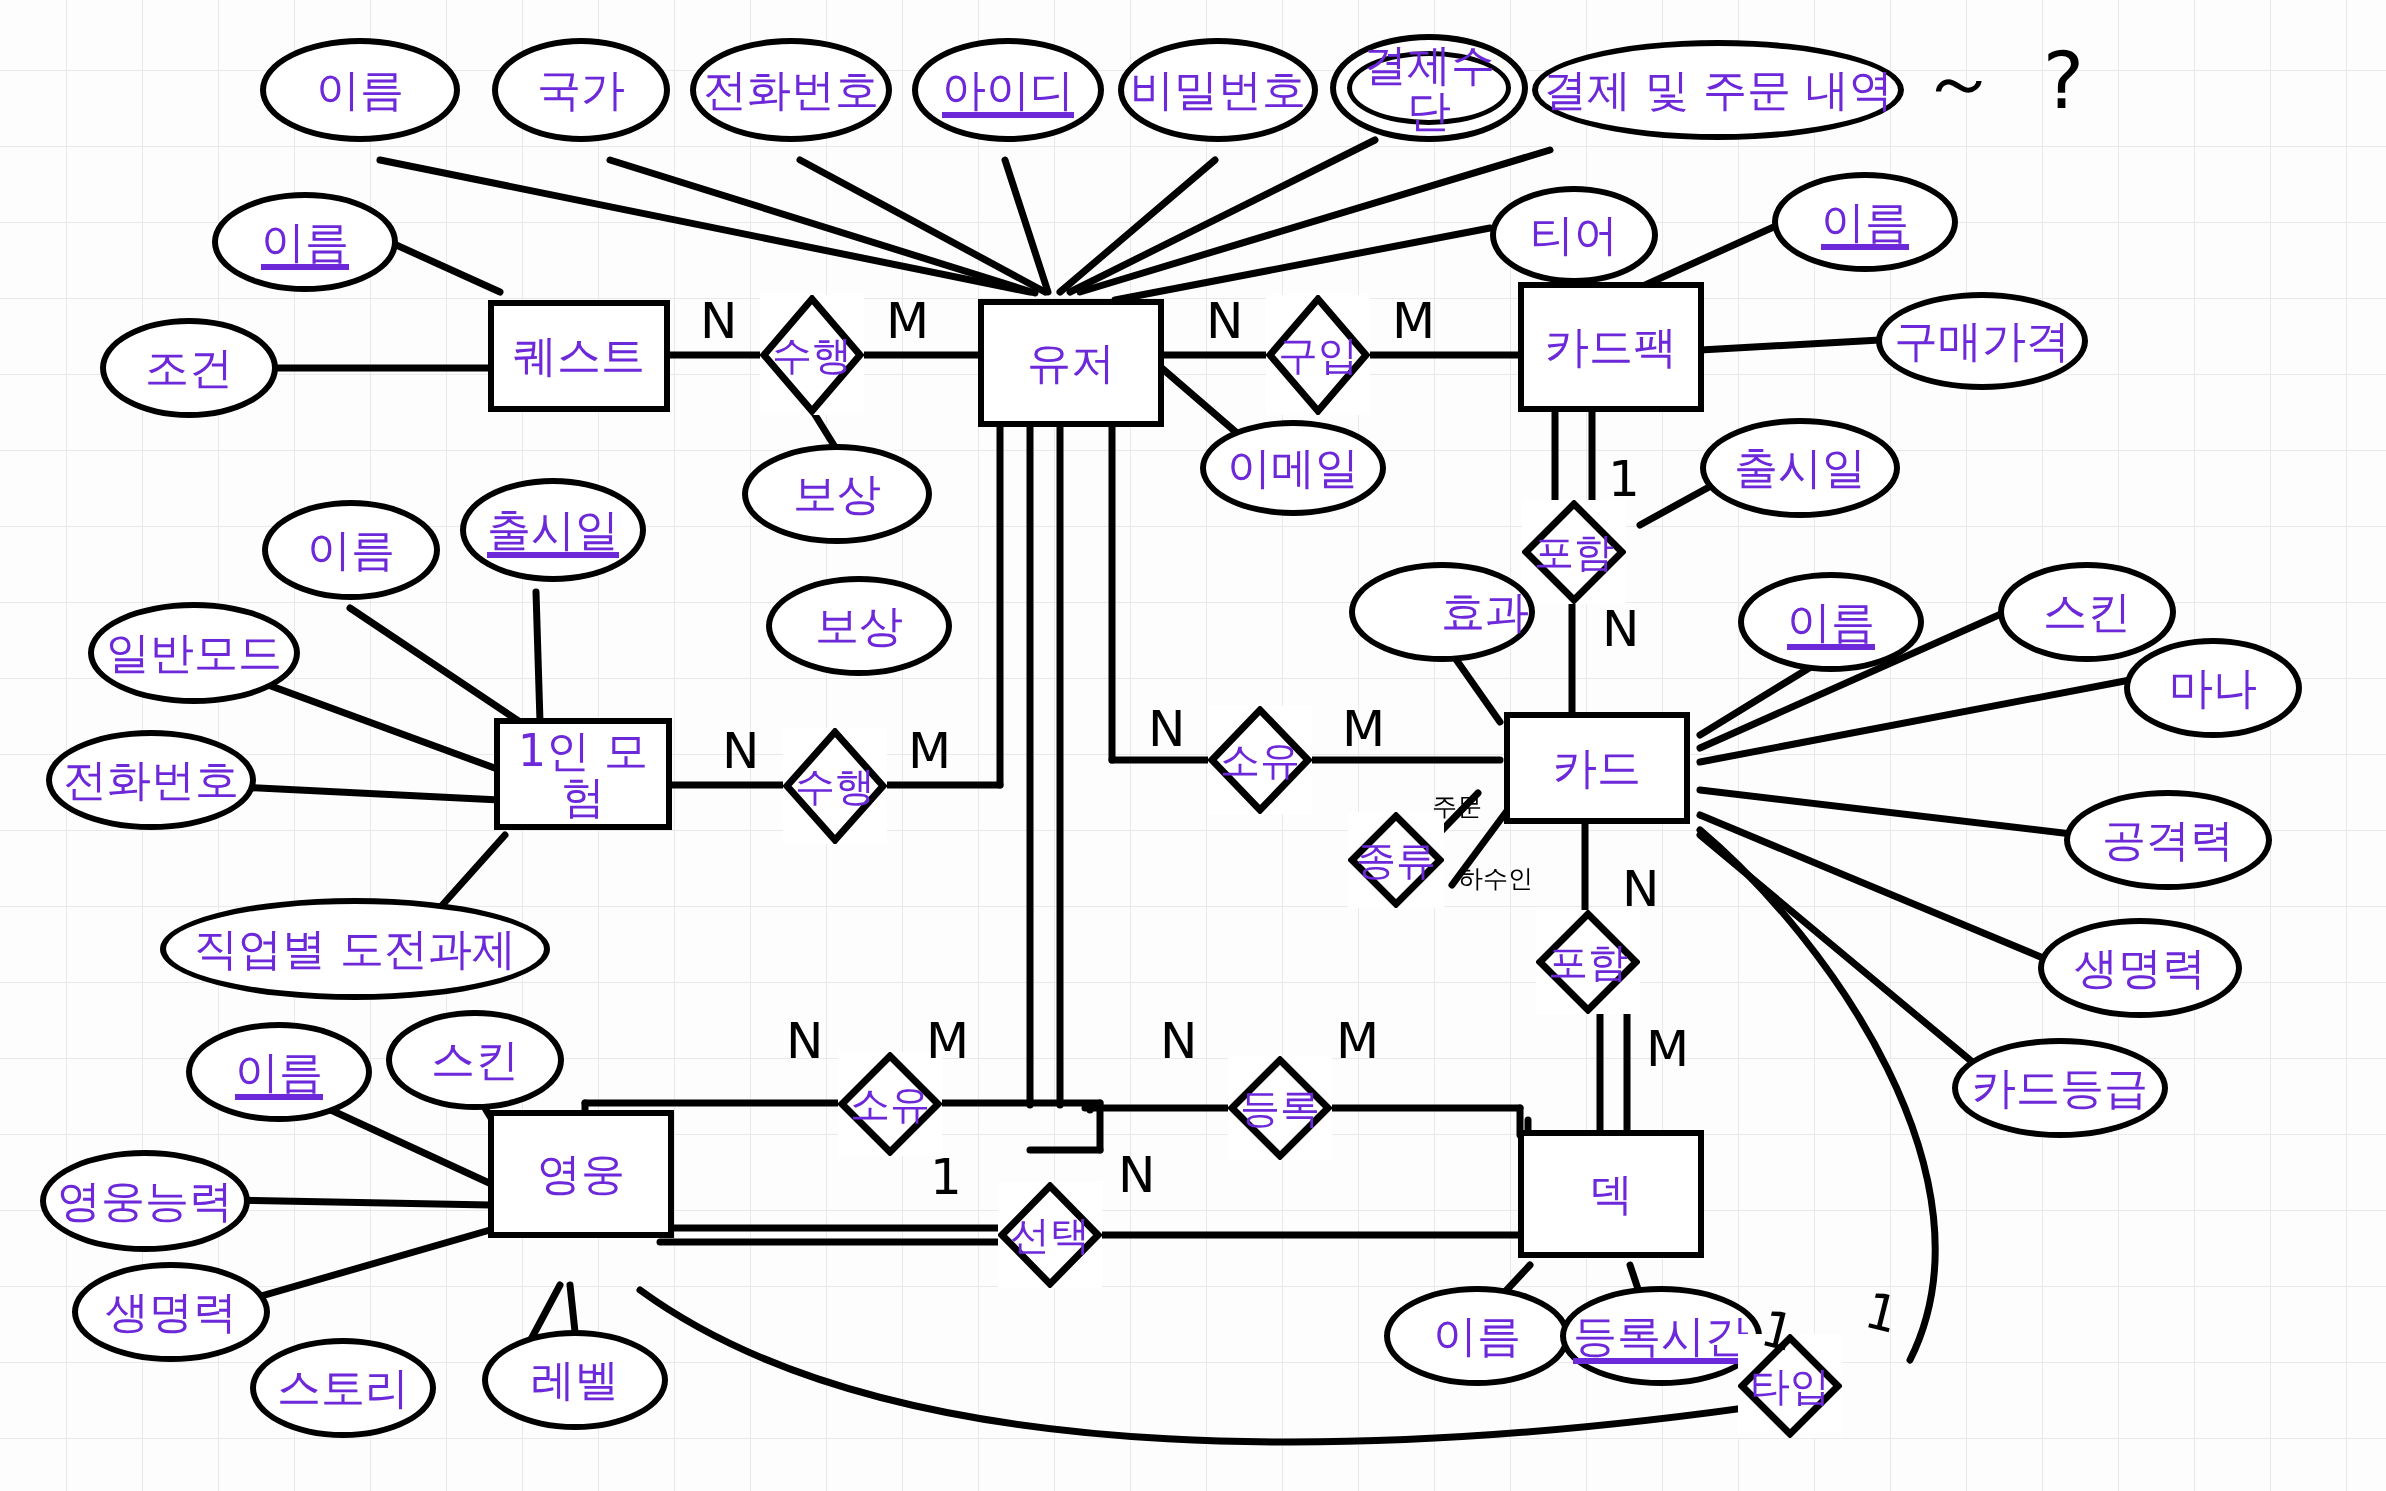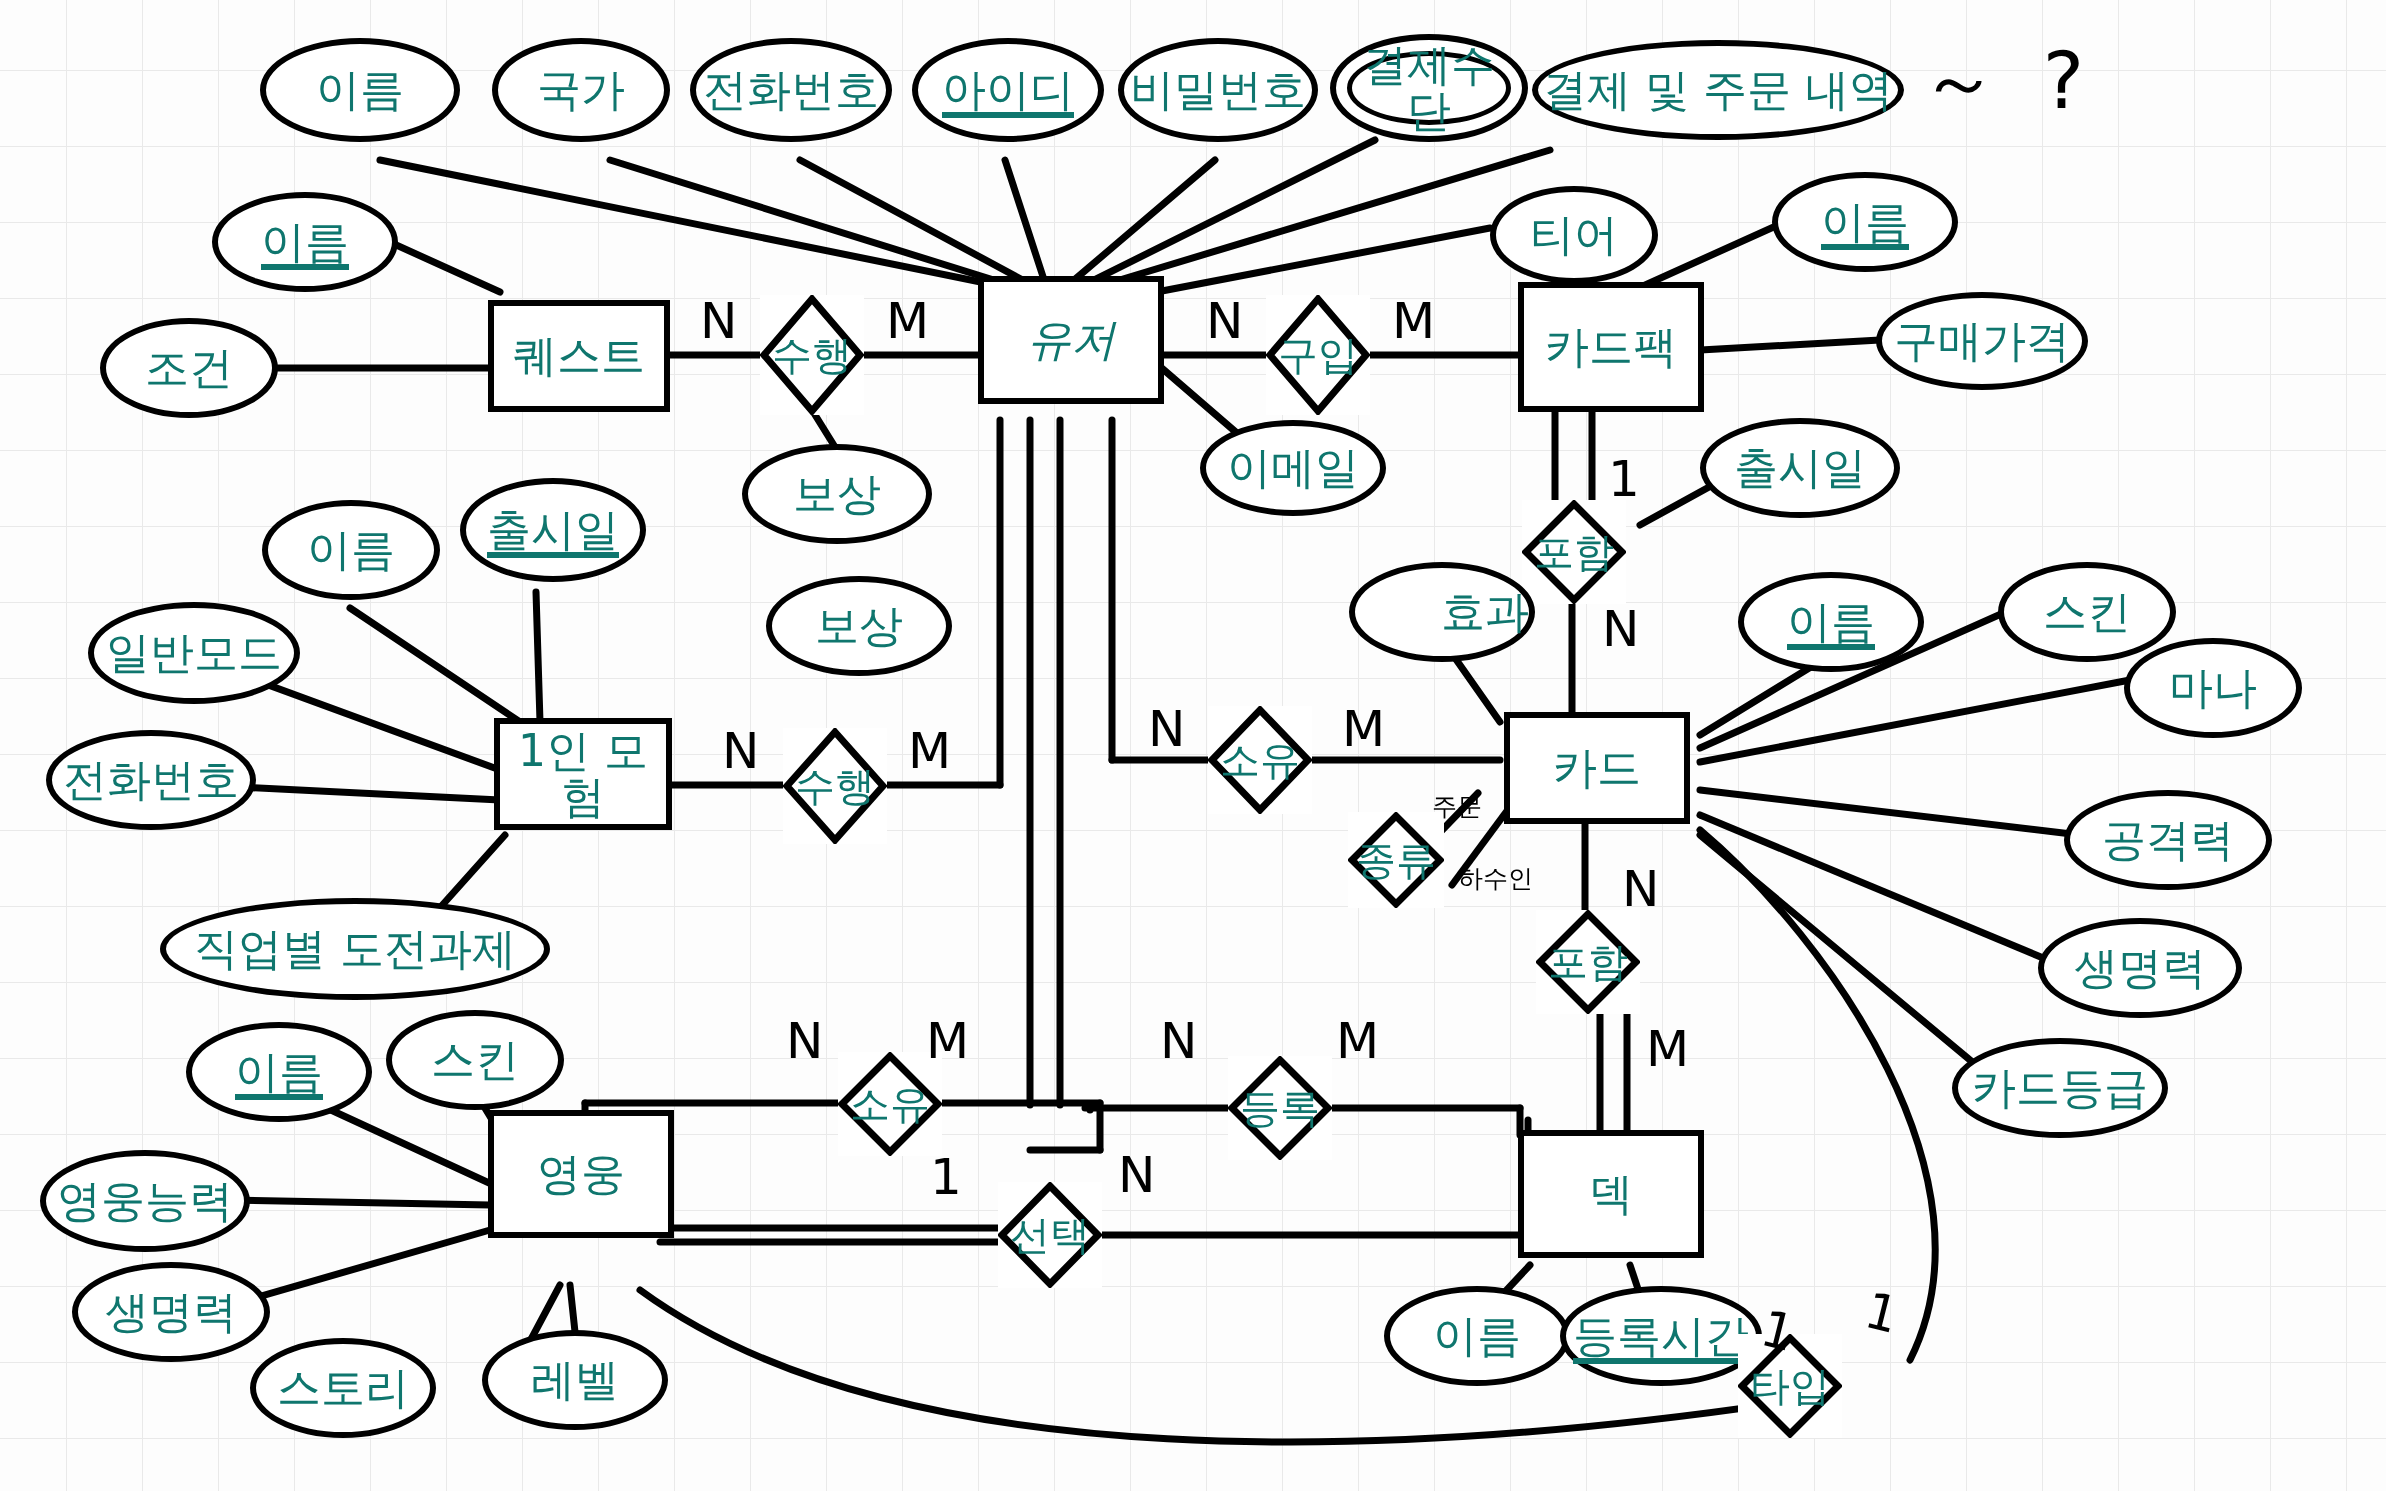--- a/index.html
+++ b/index.html
@@ -10,21 +10,21 @@
     background-image:
       linear-gradient(to right, #e9e9e9 1.5px, transparent 1.5px),
       linear-gradient(to bottom, #e9e9e9 1.5px, transparent 1.5px);
     background-size:76px 76px;
     background-position:-10px -6px;
     overflow:hidden;
     font-family:"DejaVu Sans","Liberation Sans",sans-serif;
   }
   #wires{position:absolute;left:0;top:0;width:2386px;height:1491px;}
   .node{position:absolute;display:flex;align-items:center;justify-content:center;
-        text-align:center;color:#0f766e;box-sizing:border-box;user-select:none;}
+        text-align:center;color:#6d28d9;box-sizing:border-box;user-select:none;}
   .ellipse{border:6px solid #000;border-radius:50%;background:#fff;}
   .dbl-outer{border:6px solid #000;border-radius:50%;background:#fff;}
   .dbl-inner{position:absolute;border:5px solid #000;border-radius:50%;background:#fff;
              left:11px;top:11px;right:11px;bottom:11px;display:flex;align-items:center;justify-content:flex-start;}
   .entity{border:6px solid #000;background:#fff;}
   .rel{background:#fff;}
   .rel .dia{position:absolute;left:0;top:0;width:100%;height:100%;}
   .rel .lbl{position:relative;z-index:2;}
   .card-label{font-size:44px;line-height:1.05;}
   .lbl-sm{font-size:40px;}
@@ -180,21 +180,21 @@
         <polygon points="52,4 100,60 52,116 4,60" fill="#fff" stroke="#000" stroke-width="7"></polygon>
       </svg>
     <span class="lbl lbl-sm">수행</span>
   </div>
   <div class="cardinality" style="left:700px;top:292px;">N</div>
   <div class="cardinality" style="left:886px;top:292px;">M</div>
   <div class="node ellipse card-label" style="left:742px;top:444px;width:190px;height:100px;">
     <span>보상</span>
   </div>
 
-  <div class="node entity card-label" style="left:978px;top:276px;width:186px;height:128px;font-style:italic;">
+  <div class="node entity card-label" style="left:978px;top:299px;width:186px;height:128px;">
     <span>유저</span>
   </div>
 
   <div class="node rel" style="left:1266px;top:295px;width:104px;height:120px;">
     <svg class="dia" viewBox="0 0 104 120">
         <polygon points="52,4 100,60 52,116 4,60" fill="#fff" stroke="#000" stroke-width="7"></polygon>
       </svg>
     <span class="lbl lbl-sm">구입</span>
   </div>
   <div class="cardinality" style="left:1206px;top:292px;">N</div>

